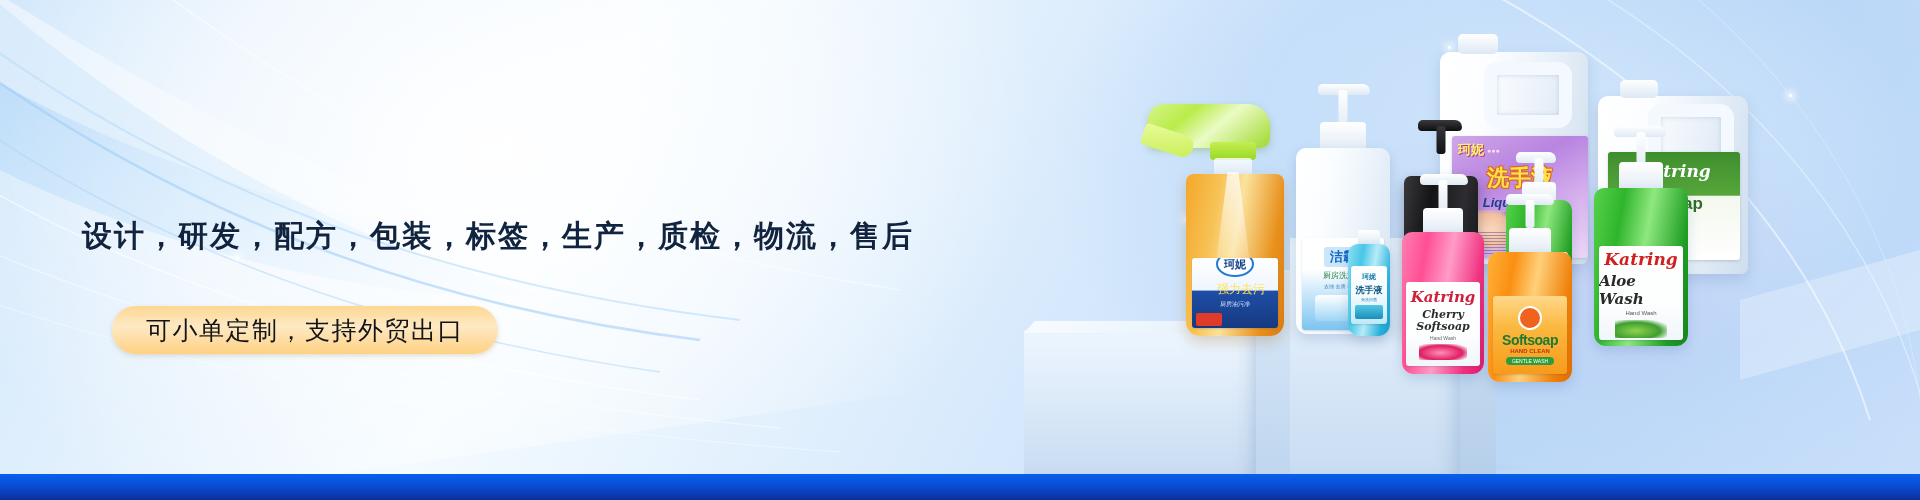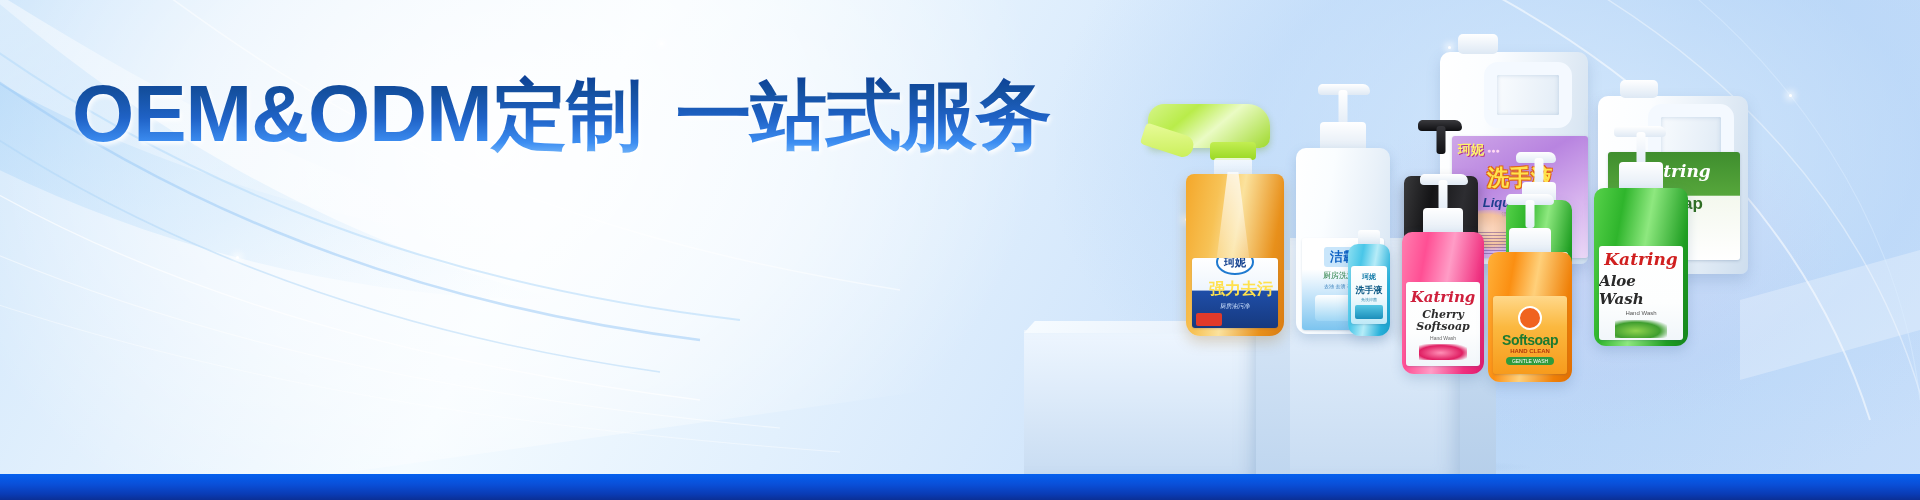--- a/index.html
+++ b/index.html
@@ -182,25 +182,26 @@
   </svg>
 
   <div class="sparkle" style="left:508px;top:80px;"></div>
   <div class="sparkle" style="left:236px;top:256px;"></div>
   <div class="sparkle" style="left:1185px;top:218px;"></div>
   <div class="sparkle" style="left:1789px;top:94px;"></div>
   <div class="sparkle" style="left:1448px;top:46px;"></div>
   <div class="sparkle" style="left:660px;top:42px;"></div>
 
   <div class="content">
-    <div class="headline">
-      <span class="en">OEM&amp;ODM</span><span>定制</span><span class="gap"></span><span>一站式服务</span>
-    </div>
-
-
+
+    <div class="subtitle">设计，研发，配方，包装，标签，生产，质检，物流，售后</div>
+
+    <div class="badge">
+      <span class="badge-text">可小单定制，支持外贸出口</span>
+    </div>
   </div>
 
   <div class="scene">
 
     <div class="floor-shadow" style="left:60px;"></div>
 
     <div class="podium high"></div>
     <div class="podium high2"></div>
     <div class="podium mid"></div>
     <div class="podium low">
@@ -249,21 +250,21 @@
       <div class="body" style="top:66px;height:162px;"></div>
       <div style="position:absolute;left:30px;top:64px;width:34px;height:92px;
                   background:linear-gradient(180deg,rgba(255,255,255,.75),rgba(255,255,255,.15));
                   clip-path:polygon(34% 0,66% 0,100% 100%,0 100%);"></div>
       <div class="sticker" style="top:150px;width:86px;height:70px;background:
             linear-gradient(180deg,#ffffff 0%,#eef5fd 46%,#1f4ea8 47%,#16397f 100%);">
         <div style="width:34px;height:22px;border-radius:50%;background:#ffffff;border:2px solid #1f7ad0;
                     display:flex;align-items:center;justify-content:center;margin-top:-26px;">
           <span style="font-size:11px;font-weight:700;color:#14418f;">珂妮</span>
         </div>
-        <div style="font-size:16px;font-weight:700;color:#ffe14d;margin-top:4px;margin-left:12px;">强力去污</div>
+        <div style="font-size:12px;font-weight:400;color:#ffe14d;margin-top:4px;margin-left:12px;">强力去污</div>
         <div style="font-size:6px;color:#cfe3ff;margin-top:2px;">厨房油污净</div>
       </div>
       <div style="position:absolute;left:10px;bottom:10px;width:26px;height:13px;background:#e03a2a;border-radius:2px;"></div>
     </div>
 
     <div class="prod" style="left:296px;top:120px;width:94px;height:214px;">
       <div class="pump-head" style="left:22px;top:-36px;width:52px;"></div>
       <div class="pump-stem" style="top:-30px;height:34px;"></div>
       <div class="pump-cap" style="top:2px;width:46px;height:28px;"></div>
       <div class="bottle white-fill" style="position:absolute;left:0;top:28px;width:94px;height:186px;"></div>

